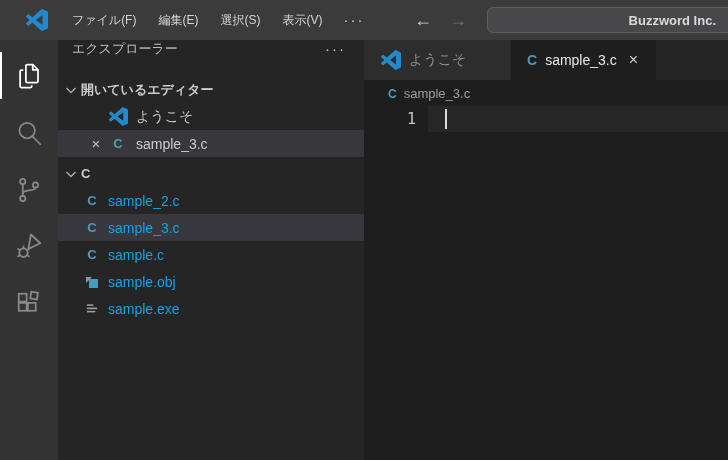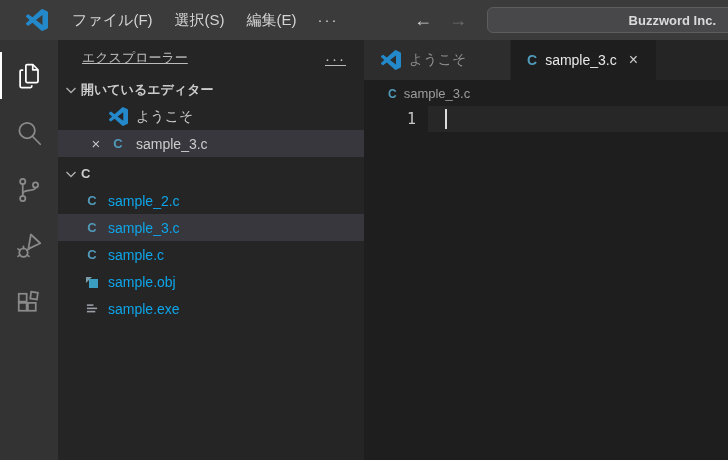--- a/index.html
+++ b/index.html
@@ -12,21 +12,21 @@
   .app{width:728px;height:460px;display:flex;flex-direction:column;}
 
   
   .titlebar{
     position:relative;height:40px;flex:0 0 40px;background:#3b3b3b;
     display:flex;align-items:center;overflow:hidden;
   }
   .tb-logo{margin:0 13px 0 26px;display:flex;}
   .menu{display:flex;align-items:center;height:100%;}
   .menu-item{
-    padding:0 11px;font-size:15px;color:#d4d4d4;line-height:40px;
+    padding:0 11px;font-size:12px;color:#d4d4d4;line-height:40px;
     white-space:nowrap;border-radius:5px;cursor:default;
   }
   .menu-more{padding:0 10px;font-size:15px;letter-spacing:2px;color:#d4d4d4;line-height:38px;}
   .nav-arrows{
     position:absolute;left:414px;top:0;height:40px;
     display:flex;align-items:center;gap:17px;font-size:18px;
   }
   .nav-back{color:#cfcfcf;}
   .nav-fwd{color:#6e6e6e;}
   .command-center{
@@ -47,22 +47,22 @@
   }
   .ab-item.active{color:#ffffff;}
   .ab-item.active::before{
     content:"";position:absolute;left:0;top:5px;bottom:5px;width:2px;background:#ffffff;
   }
   .ab-item svg{display:block;}
 
   
   .sidebar{width:306px;flex:0 0 306px;background:#252526;font-size:14px;overflow:hidden;}
   .sb-title{
-    height:36px;display:flex;align-items:center;
-    padding:0 18px 0 24px;font-size:13px;color:#bcbcbc;text-decoration:underline;
+    height:36px;display:flex;
+    padding:0 18px 0 14px;font-size:13px;color:#bcbcbc;
   }
   .sb-dots{margin-left:auto;font-size:15px;letter-spacing:2px;color:#c5c5c5;cursor:pointer;}
   .row{height:27px;display:flex;align-items:center;cursor:pointer;white-space:nowrap;}
   .row.sel{background:#37373d;}
   .sec-hdr{font-weight:700;font-size:13px;color:#cccccc;}
   .chev{width:16px;height:16px;margin-left:5px;margin-right:2px;flex:0 0 16px;color:#b0b0b0;}
   .oe-row{padding-left:31px;}
   .close-slot{width:14px;flex:0 0 14px;font-size:15px;color:#c5c5c5;text-align:center;line-height:14px;}
   .icon-slot{width:20px;flex:0 0 20px;margin-left:5px;display:flex;align-items:center;justify-content:center;}
   .oe-label{margin-left:8px;color:#cccccc;}
@@ -99,22 +99,23 @@
 <div class="app">
 
   <header class="titlebar">
     <span class="tb-logo">
       <svg width="22" height="22" viewBox="0 0 24 24">
           <path fill="#2489ca" d="M23.15 2.587 18.21.21a1.494 1.494 0 0 0-1.705.29l-9.46 8.63-4.12-3.128a.999.999 0 0 0-1.276.057L.327 7.261A1 1 0 0 0 .326 8.74L3.899 12 .326 15.26a1 1 0 0 0 .001 1.479L1.65 17.94a.999.999 0 0 0 1.276.057l4.12-3.128 9.46 8.63a1.492 1.492 0 0 0 1.704.29l4.942-2.377A1.5 1.5 0 0 0 24 20.06V3.939a1.5 1.5 0 0 0-.85-1.352zm-5.146 14.861L10.826 12l7.178-5.448z"></path>
         </svg>
     </span>
     <nav class="menu">
       <span class="menu-item">ファイル(F)</span>
+      <span class="menu-item">編集(E)</span>
       <span class="menu-item">選択(S)</span>
-      <span class="menu-item">編集(E)</span>
+      <span class="menu-item">表示(V)</span>
       <span class="menu-more">···</span>
     </nav>
     <div class="nav-arrows">
       <span class="nav-back">←</span>
       <span class="nav-fwd">→</span>
     </div>
     <div class="command-center">
       <span>Buzzword Inc.</span>
     </div>
   </header>

